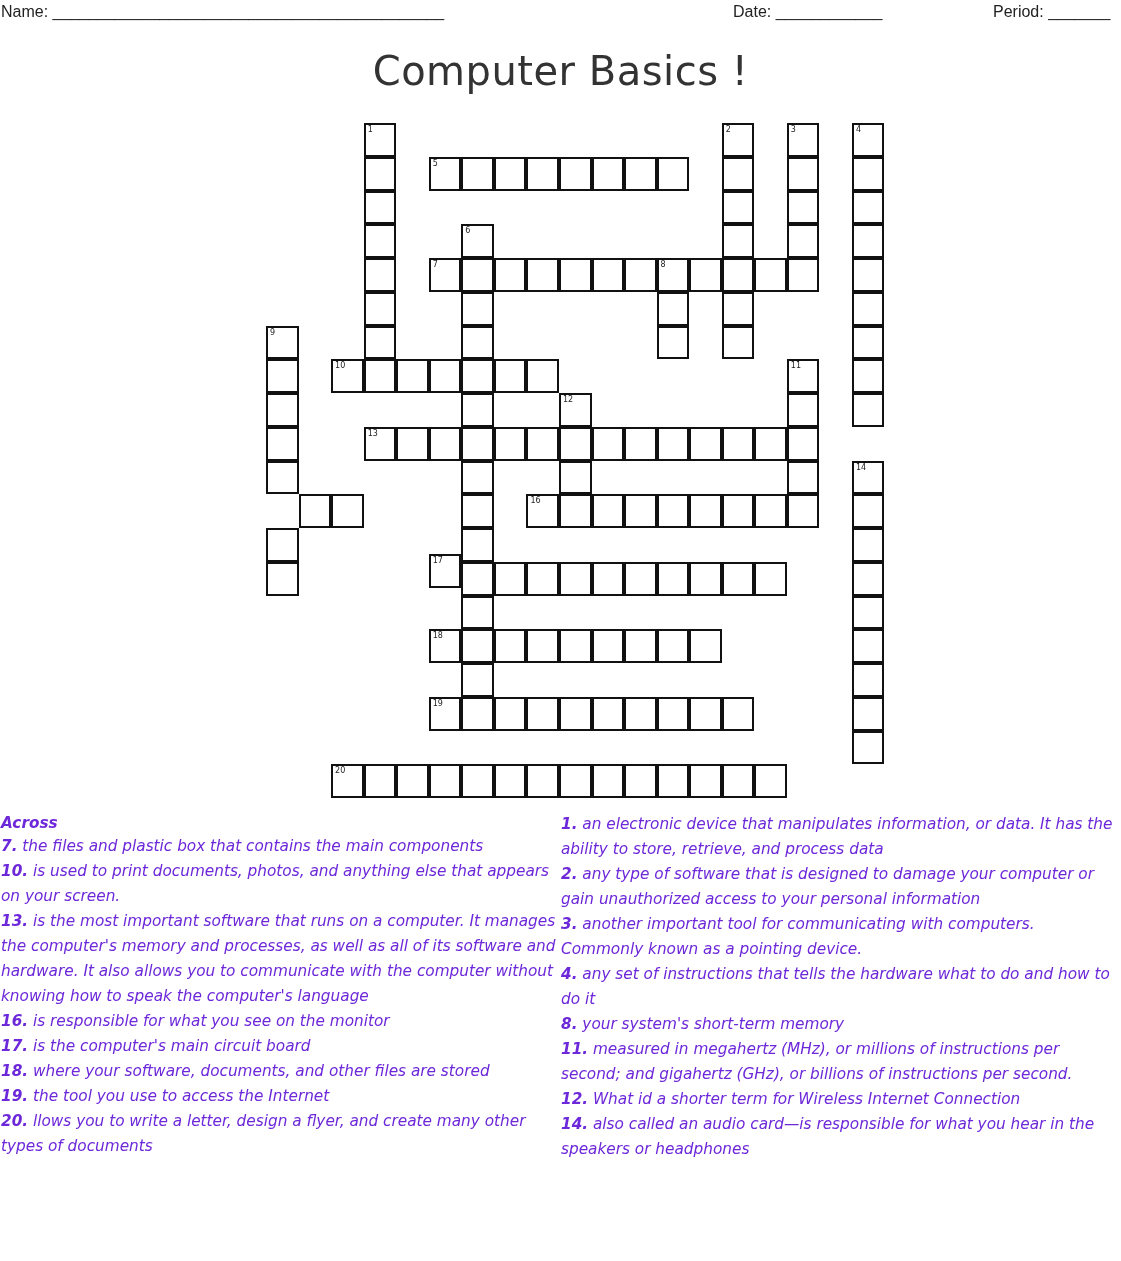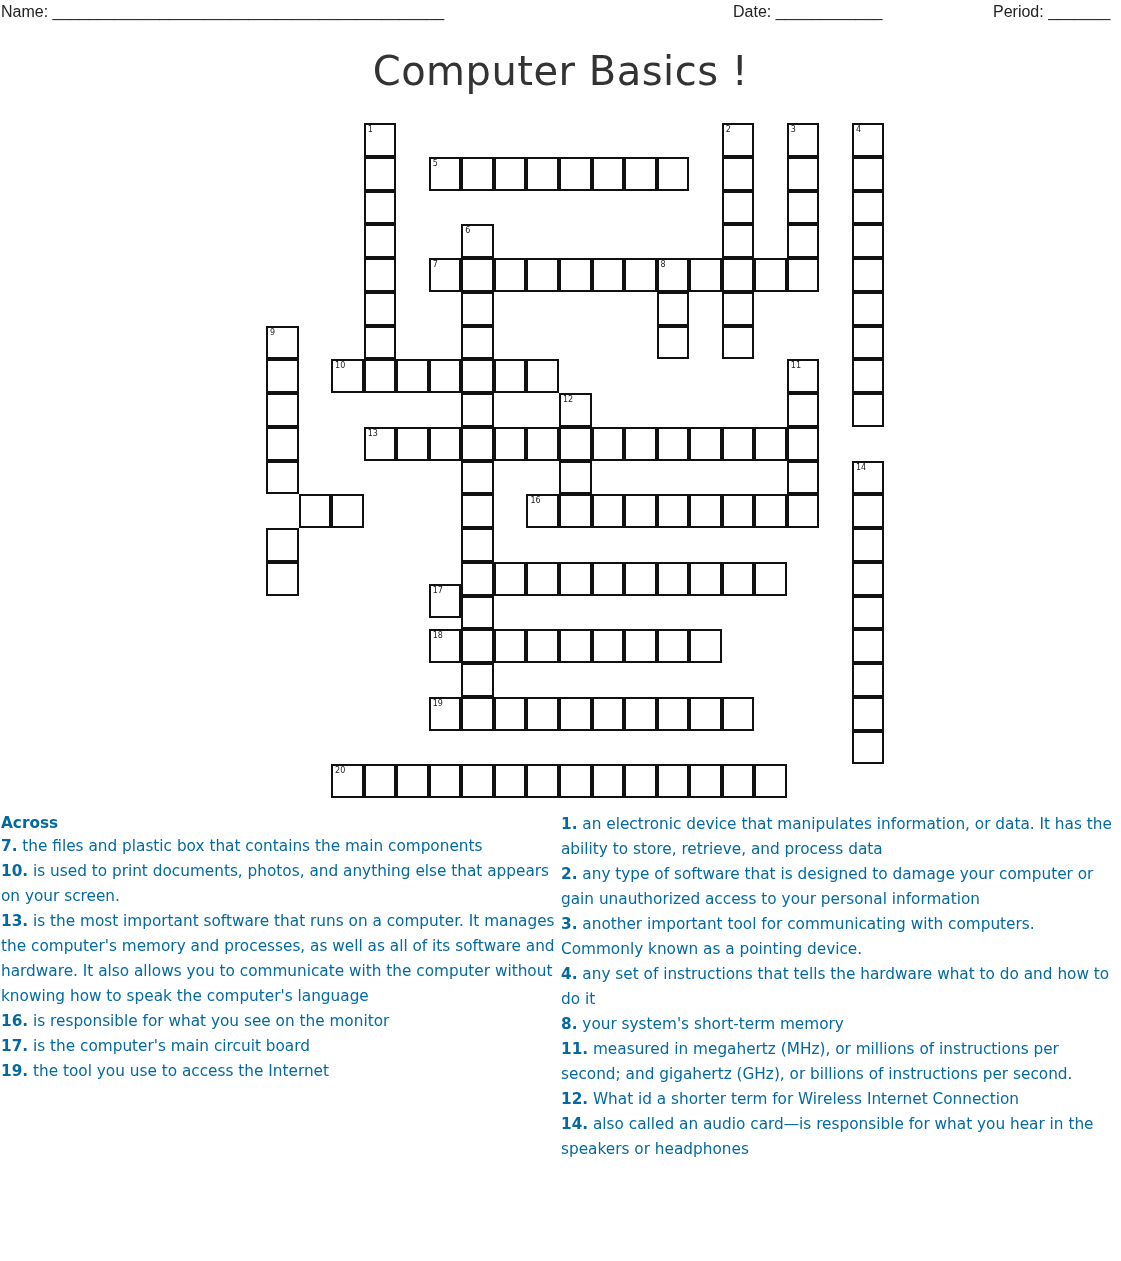--- a/index.html
+++ b/index.html
@@ -2,21 +2,21 @@
 <html><head>
 <meta charset="utf-8">
 <style>
   html, body { margin: 0; padding: 0; background: #ffffff; }
   body { width: 1121px; height: 1261px; position: relative; overflow: hidden; color: #000; }
   .hdr { position: absolute; top: 3px; font-family: "Liberation Sans", sans-serif; font-size: 16px; color: #222; white-space: nowrap; }
   .title { position: absolute; top: 48px; left: 0; width: 1121px; text-align: center; font-family: "DejaVu Sans", sans-serif; font-size: 40px; color: #333; letter-spacing: 0.5px; }
   #grid { position: absolute; left: 0; top: 0; width: 1121px; height: 810px; }
   .cell { position: absolute; width: 32.6px; height: 33.8px; box-sizing: border-box; border: 2px solid #111; background: #fff; margin-left: -1px; margin-top: -1px; }
   .num { position: absolute; left: 2px; top: 0px; font-family: "DejaVu Sans", sans-serif; font-size: 8px; color: #222; line-height: 10px; }
-  .clues { position: absolute; top: 812px; font-family: "DejaVu Sans", sans-serif; font-size: 15.3px; line-height: 25px; color: #0369a1; }
+  .clues { position: absolute; top: 812px; font-family: "DejaVu Sans", sans-serif; font-size: 15.3px; line-height: 25px; color: #6d28d9; font-style: italic; }
   .clues h3 { margin: 0; font-size: 15.3px; font-weight: bold; line-height: 22px; }
   .clue { margin: 0; }
   .clue b { font-weight: bold; }
   #across { left: 1px; width: 556px; }
   #down { left: 561px; width: 556px; }
 </style>
 </head>
 <body>
 
 <div class="hdr" style="left:1px;">Name: ____________________________________________</div>
@@ -164,21 +164,21 @@
     <div class="cell" style="left: 332.1px; top: 495.25px;"></div>
     <div class="cell" style="left: 527.4px; top: 495.25px;">
       <span class="num">16</span>
     </div>
     <div class="cell" style="left: 592.5px; top: 495.25px;"></div>
     <div class="cell" style="left: 625.05px; top: 495.25px;"></div>
     <div class="cell" style="left: 657.6px; top: 495.25px;"></div>
     <div class="cell" style="left: 690.15px; top: 495.25px;"></div>
     <div class="cell" style="left: 722.7px; top: 495.25px;"></div>
     <div class="cell" style="left: 755.25px; top: 495.25px;"></div>
-    <div class="cell" style="left: 429.75px; top: 585px;">
+    <div class="cell" style="left: 429.75px; top: 555px;">
       <span class="num">17</span>
     </div>
     <div class="cell" style="left: 494.85px; top: 562.75px;"></div>
     <div class="cell" style="left: 527.4px; top: 562.75px;"></div>
     <div class="cell" style="left: 559.95px; top: 562.75px;"></div>
     <div class="cell" style="left: 592.5px; top: 562.75px;"></div>
     <div class="cell" style="left: 625.05px; top: 562.75px;"></div>
     <div class="cell" style="left: 657.6px; top: 562.75px;"></div>
     <div class="cell" style="left: 690.15px; top: 562.75px;"></div>
     <div class="cell" style="left: 722.7px; top: 562.75px;"></div>
@@ -224,21 +224,23 @@
   </div>
 
 <div id="across" class="clues">
   <h3>Across</h3>
   <div id="across-list">
       <div class="clue"><b>7.</b><span> the files and plastic box that contains the main components</span></div>
       <div class="clue"><b>10.</b><span> is used to print documents, photos, and anything else that appears on your screen.</span></div>
       <div class="clue"><b>13.</b><span> is the most important software that runs on a computer. It manages the computer's memory and processes, as well as all of its software and hardware. It also allows you to communicate with the computer without knowing how to speak the computer's language</span></div>
       <div class="clue"><b>16.</b><span> is responsible for what you see on the monitor</span></div>
       <div class="clue"><b>17.</b><span> is the computer's main circuit board</span></div>
+      <div class="clue"><b>18.</b><span> where your software, documents, and other files are stored</span></div>
       <div class="clue"><b>19.</b><span> the tool you use to access the Internet</span></div>
+      <div class="clue"><b>20.</b><span> llows you to write a letter, design a flyer, and create many other types of documents</span></div>
     </div>
 </div>
 
 <div id="down" class="clues">
   <div id="down-list">
       <div class="clue"><b>1.</b><span> an electronic device that manipulates information, or data. It has the ability to store, retrieve, and process data</span></div>
       <div class="clue"><b>2.</b><span> any type of software that is designed to damage your computer or gain unauthorized access to your personal information</span></div>
       <div class="clue"><b>3.</b><span> another important tool for communicating with computers. Commonly known as a pointing device.</span></div>
       <div class="clue"><b>4.</b><span> any set of instructions that tells the hardware what to do and how to do it</span></div>
       <div class="clue"><b>8.</b><span> your system's short-term memory</span></div>

